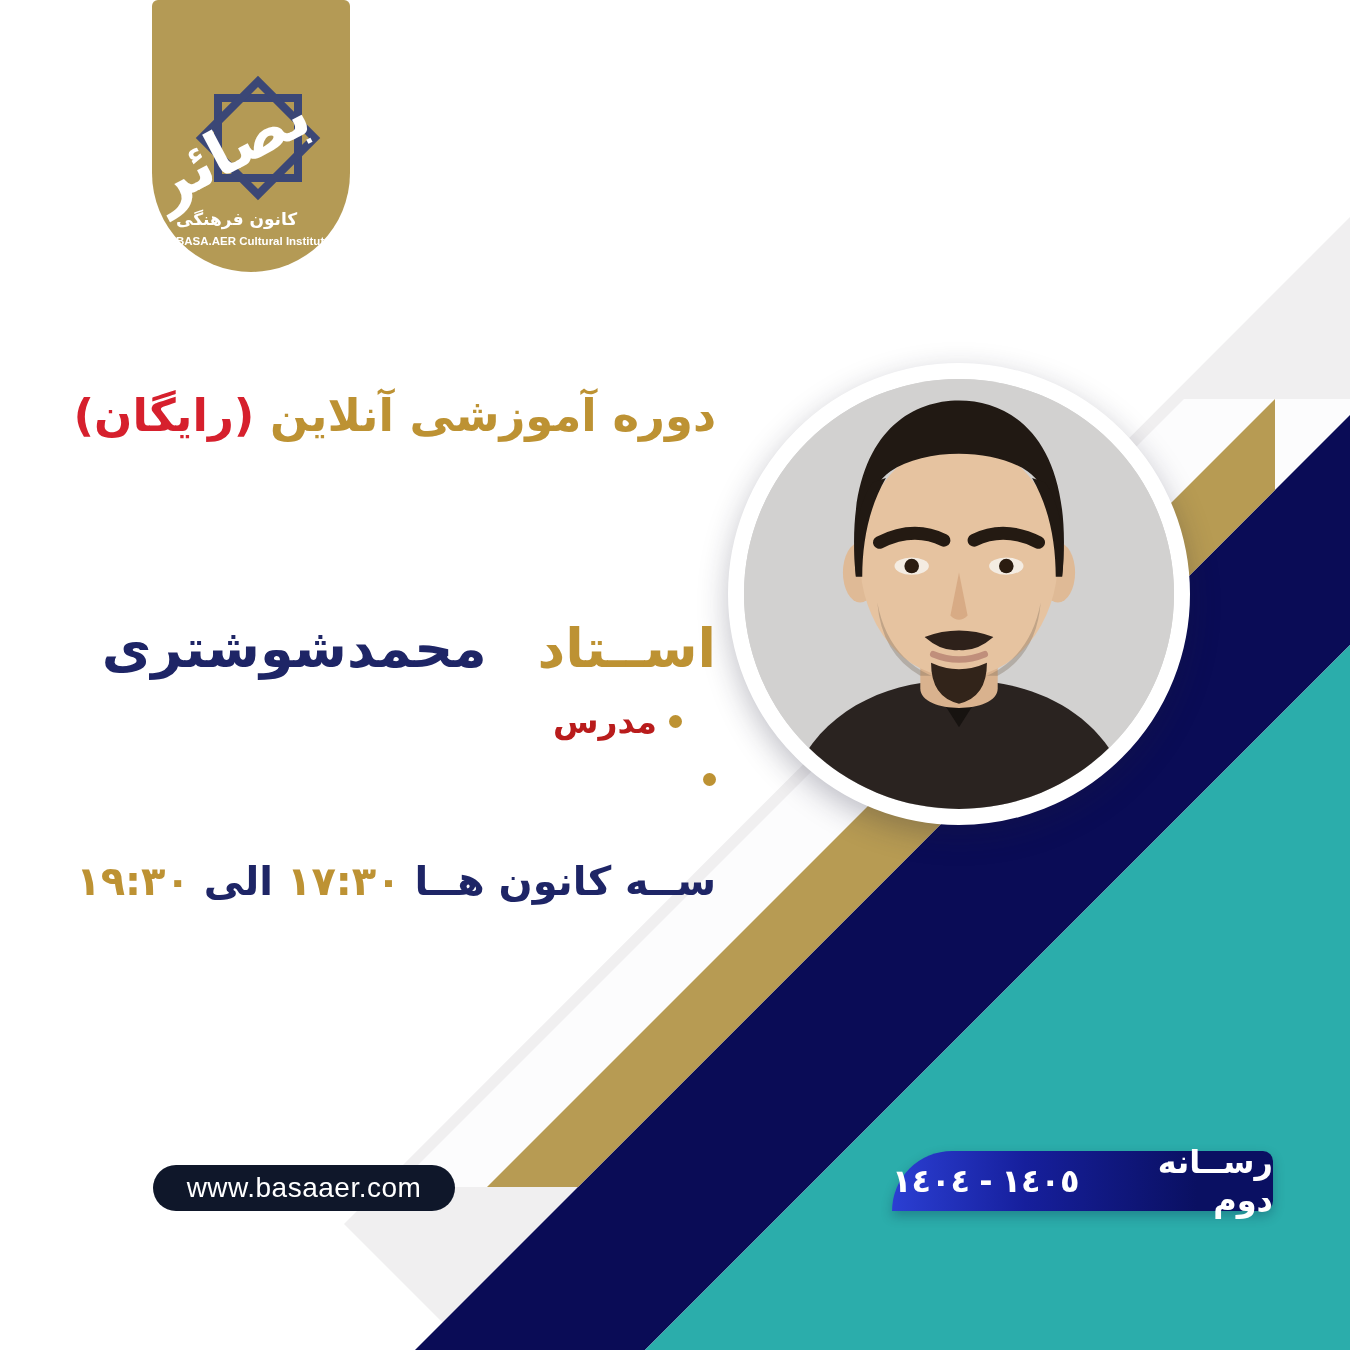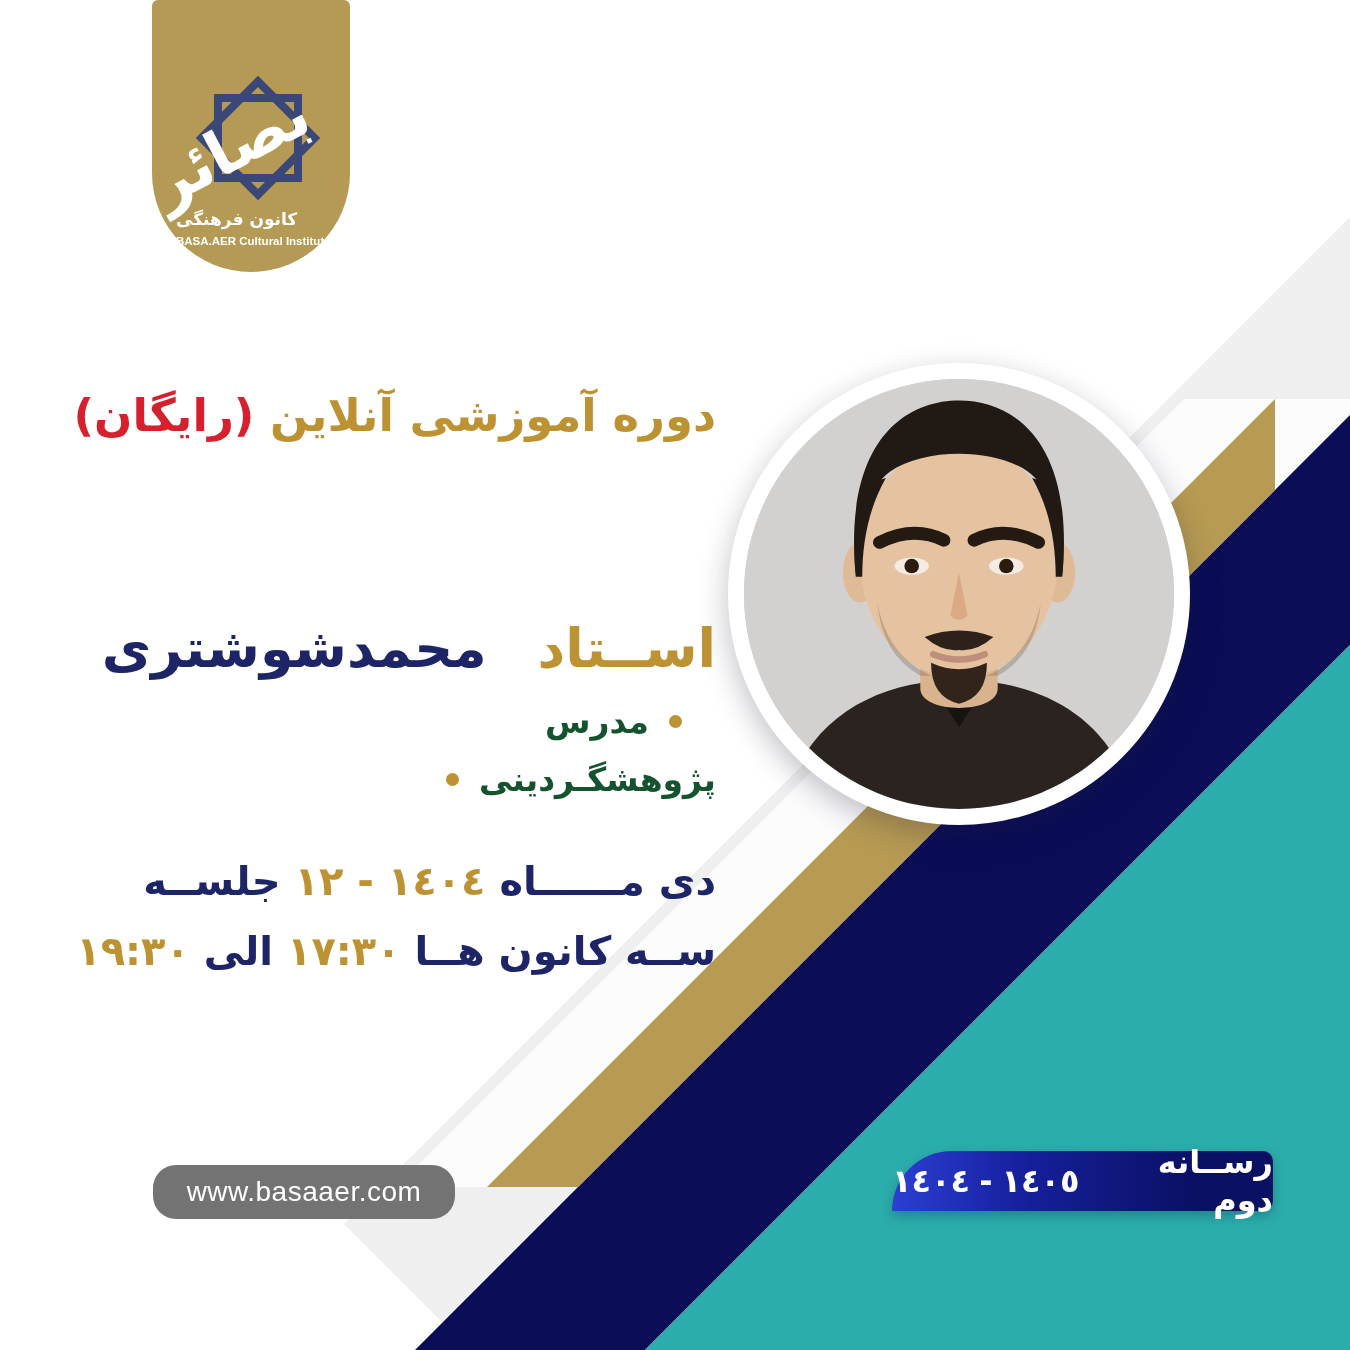--- a/index.html
+++ b/index.html
@@ -31,32 +31,32 @@
   }
   .photo-circle svg{display:block;width:100%;height:100%;}
 
   
   .txt{position:absolute;direction:rtl;text-align:right;white-space:nowrap;font-weight:bold;}
   .course-type{right:634px;top:388px;font-size:45px;line-height:56px;color:#bd9233;}
   .course-type .free{color:#d6202d;}
   .course-title{right:634px;top:462px;font-size:62px;line-height:80px;color:#1e2566;}
   .instructor-line{right:634px;top:612px;font-size:54px;line-height:74px;color:#1e2566;}
   .instructor-line .prefix{color:#bd9233;margin-left:32px;}
-  .role{position:absolute;direction:rtl;display:flex;align-items:center;gap:20px;
-        font-weight:bold;font-size:33px;color:#14532d;height:46px;}
+  .role{position:absolute;direction:rtl;display:flex;align-items:center;gap:12px;
+        font-weight:bold;font-size:33px;color:#b91c1c;height:46px;}
   .role1{right:668px;top:698px;}
   .role2{right:634px;top:756px;}
   .dot{width:13px;height:13px;border-radius:50%;background:#bd9233;flex:0 0 auto;}
   .schedule{right:634px;top:846px;font-size:40px;line-height:70px;color:#1e2566;}
   .schedule .num{color:#bd9233;}
 
   
   .web-pill{
-    position:absolute;left:153px;top:1165px;width:302px;height:54px;
-    background:#737373;border-radius:23px;display:flex;align-items:center;justify-content:center;
+    position:absolute;left:153px;top:1165px;width:302px;height:46px;
+    background:#0f172a;border-radius:23px;display:flex;align-items:center;justify-content:center;
     color:#ffffff;font-family:"Liberation Sans",sans-serif;font-size:28px;letter-spacing:.5px;
   }
   .semester-pill{
     position:absolute;left:892px;top:1151px;width:381px;height:60px;
     background:linear-gradient(90deg,#2b3fd3 0%,#161f9c 35%,#0a1062 80%);
     border-radius:60px 10px 10px 0;
     display:flex;align-items:center;justify-content:center;gap:9px;direction:rtl;
     color:#ffffff;font-weight:bold;font-size:32px;
     box-shadow:0 5px 12px rgba(5,10,50,.25);
   }
@@ -133,32 +133,24 @@
   <div class="txt instructor-line">
     <span class="prefix">اســتاد</span>
     <span>محمدشوشتری</span>
   </div>
 
   <div class="role role1">
     <span class="dot"></span>
     <span>مدرس</span>
   </div>
   <div class="role role2">
-    <span>پژوهشگـردینی</span>
     <span class="dot"></span>
   </div>
 
   <div class="txt schedule">
-    <div>
-      <span>دی مــــــاه</span>
-      <span class="num">١٤٠٤</span>
-      <span class="num">-</span>
-      <span class="num">١٢</span>
-      <span>جلســه</span>
-    </div>
     <div>
       <span>ســه کانون هــا</span>
       <span class="num">١٧:٣٠</span>
       <span>الی</span>
       <span class="num">١٩:٣٠</span>
     </div>
   </div>
 
   <div class="web-pill">
     <span>www.basaaer.com</span>

